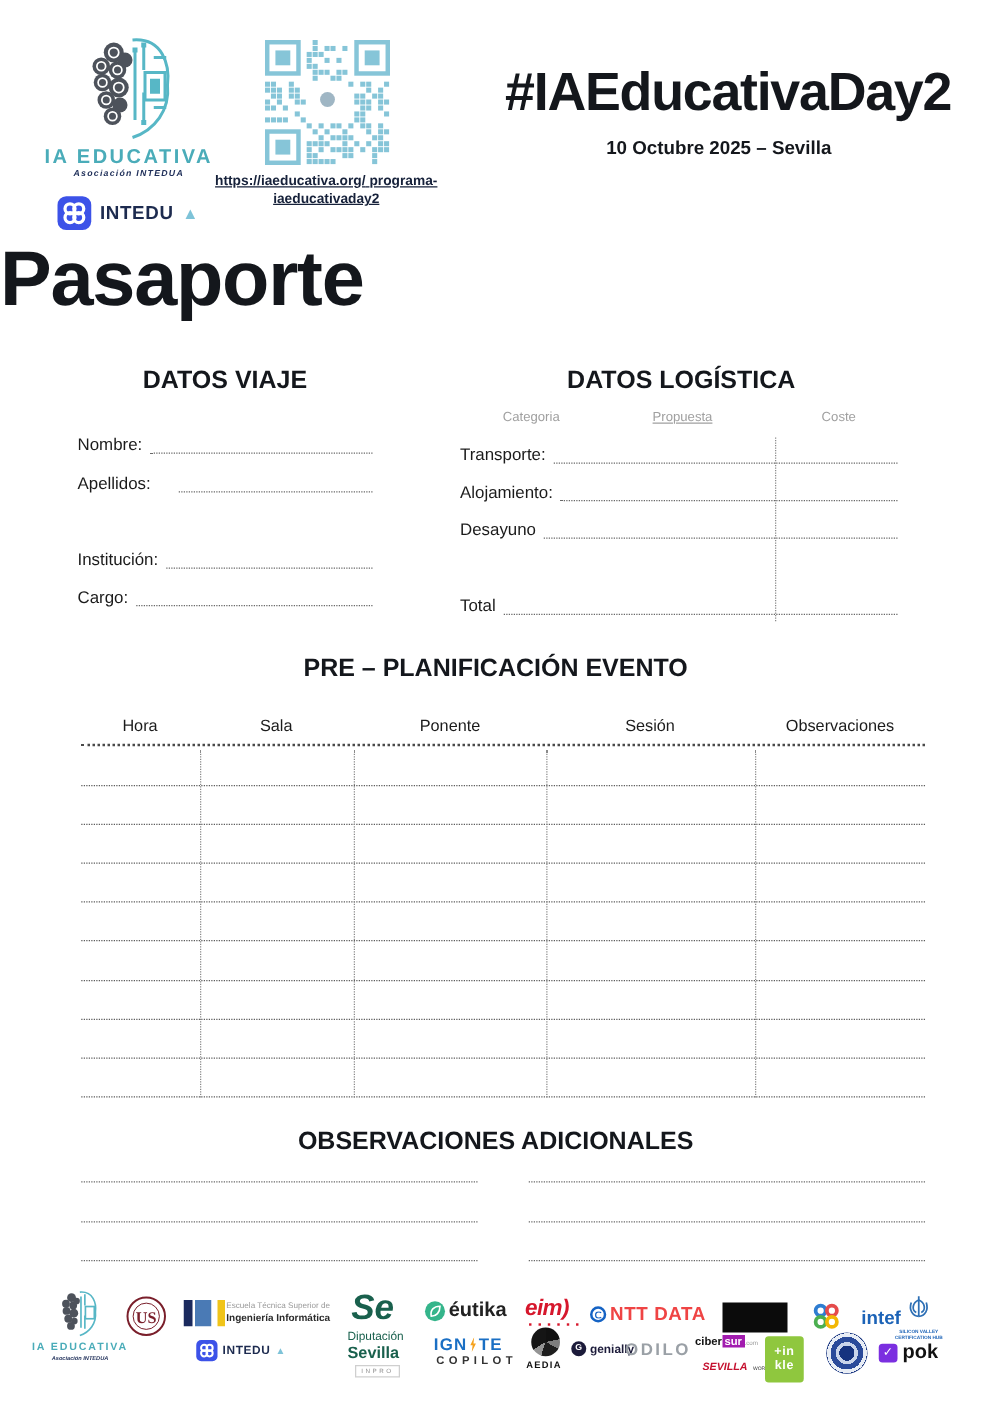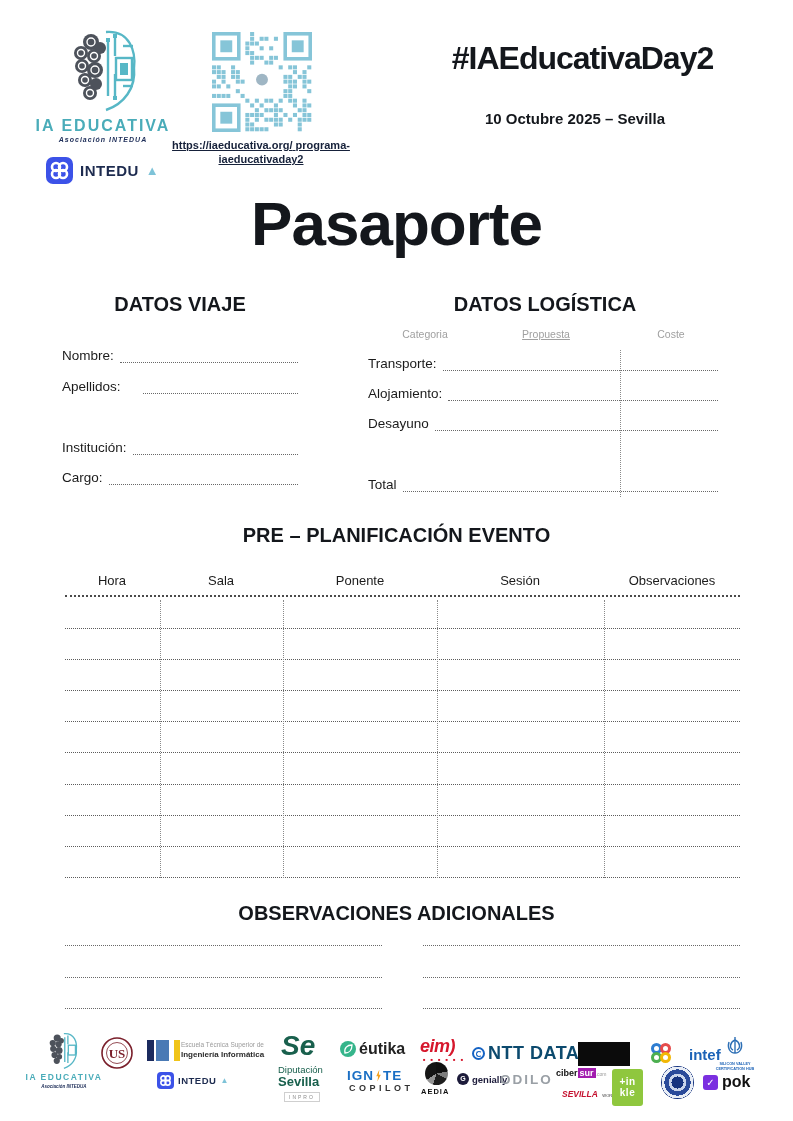--- a/index.html
+++ b/index.html
@@ -11,23 +11,23 @@
   
   .brand-name { left:28px; top:117px; width:150px; text-align:center; font-size:16px; font-weight:800; letter-spacing:2px; color:#4aacb9; }
   .brand-sub { left:28px; top:136px; width:150px; text-align:center; font-size:7px; font-weight:700; font-style:italic; color:#20305a; letter-spacing:1px; }
   .intedua-lockup { left:46px; top:157px; display:flex; align-items:center; gap:7px; }
   .intedua-icon { width:27px; height:27px; background:#3c52e8; border-radius:7px; position:relative; flex:0 0 auto; }
   .intedua-icon svg { position:absolute; left:3px; top:3px; }
   .intedua-word { font-size:15px; font-weight:800; color:#1d2b4f; letter-spacing:.5px; }
   .intedua-tri { font-size:13px; color:#7ec3d8; }
   .qr-box { left:212px; top:32px; width:100px; height:100px; }
   .qr-link { left:166px; top:138px; width:190px; text-align:center; font-size:11px; font-weight:800; color:#16213a; text-decoration:underline; line-height:1.3; cursor:pointer; }
-  .event-title { left:380px; top:40px; width:405px; text-align:center; font-size:32px; font-weight:800; letter-spacing:-1px; color:#14171c; }
+  .event-title { left:380px; top:50px; width:405px; text-align:center; font-size:43px; font-weight:800; letter-spacing:-1px; color:#14171c; }
   .event-date { left:380px; top:110px; width:390px; text-align:center; font-size:15px; font-weight:800; color:#14171c; }
-  .page-title { left:0; top:188px; width:793px; text-align:center; font-size:62px; font-weight:800; color:#14171c; letter-spacing:-1px; }
+  .page-title { left:0; top:188px; width:793px; font-size:62px; font-weight:800; color:#14171c; letter-spacing:-1px; }
 
   
   .sec-h { font-weight:800; color:#14171c; text-align:center; }
 
   
   .frow { position:absolute; display:flex; align-items:flex-end; height:19px; }
   .flabel { font-size:13.5px; color:#1b1b1b; white-space:nowrap; padding-right:6px; }
   .dline { flex:1; border-bottom:1.8px dotted #686868; height:15px; }
   .col-h { position:absolute; font-size:10.5px; color:#a0a0a0; text-align:center; }
   .vsep { position:absolute; border-left:1.8px dotted #8a8a8a; width:0; }
@@ -56,21 +56,21 @@
   .dipu-3 { left:284px; top:1092px; font-size:5px; letter-spacing:2px; color:#8c8c8c; border:.5px solid #cfcfcf; padding:1px 4px; }
   .eutika-t { left:359px; top:1040px; font-size:16px; font-weight:700; color:#222; }
   .ignite-1 { left:347px; top:1068px; font-size:13.5px; font-weight:800; color:#1a6fc4; letter-spacing:1px; display:flex; align-items:center; }
   .bolt { display:inline-block; width:7px; height:12px; background:#f5a11c; clip-path:polygon(62% 0,18% 56%,44% 56%,34% 100%,82% 44%,54% 44%); margin:0 1px; }
   .ignite-2 { left:349px; top:1083px; font-size:9px; font-weight:700; letter-spacing:3.5px; color:#333; }
   .eim-t { left:420px; top:1036px; font-size:18px; font-weight:800; font-style:italic; color:#d6172c; letter-spacing:-.5px; }
   .eim-dots { left:423px; top:1057px; font-size:4px; color:#d6172c; letter-spacing:2px; }
   .ntt-lockup { position:absolute; left:472px; top:1043px; display:flex; align-items:center; gap:3px; }
   .ntt-ring { width:13px; height:13px; border:2.6px solid #1563c4; border-radius:50%; position:relative; }
   .ntt-ring::after { content:""; position:absolute; left:2px; top:2px; width:4px; height:4px; border-radius:50%; border:1.6px solid #1563c4; border-right-color:transparent; }
-  .ntt-t { font-size:18px; font-weight:800; color:#0c4a6e; letter-spacing:.5px; }
+  .ntt-t { font-size:15px; font-weight:800; color:#ef4444; letter-spacing:.5px; }
   .aedia-swirl { left:425px; top:1062px; width:23px; height:23px; border-radius:50%; background:conic-gradient(#111 0 22%, #7d7d7d 22% 33%, #1e1e1e 33% 55%, #949494 55% 66%, #151515 66% 100%); }
   .aedia-t { left:421px; top:1087px; font-size:7.5px; font-weight:800; color:#111; letter-spacing:1px; }
   .gen-dot { left:457px; top:1073px; width:12px; height:12px; border-radius:50%; background:#1c1b3a; color:#fff; font-size:7px; font-weight:800; text-align:center; line-height:12px; }
   .gen-t { left:472px; top:1074px; font-size:9.5px; font-weight:700; color:#1c1b3a; }
   .odilo-t { left:500px; top:1072px; font-size:13.5px; font-weight:600; color:#9aa0a6; letter-spacing:2px; }
   .blackbox { left:578px; top:1042px; width:52px; height:24px; background:#0b0b0b; }
   .ciber-row { position:absolute; left:556px; top:1068px; font-size:9px; font-weight:800; }
   .ciber-1 { color:#111; }
   .ciber-2 { color:#fff; background:#a21caf; padding:0 2px; }
   .ciber-3 { font-size:5px; color:#999; font-weight:400; }

